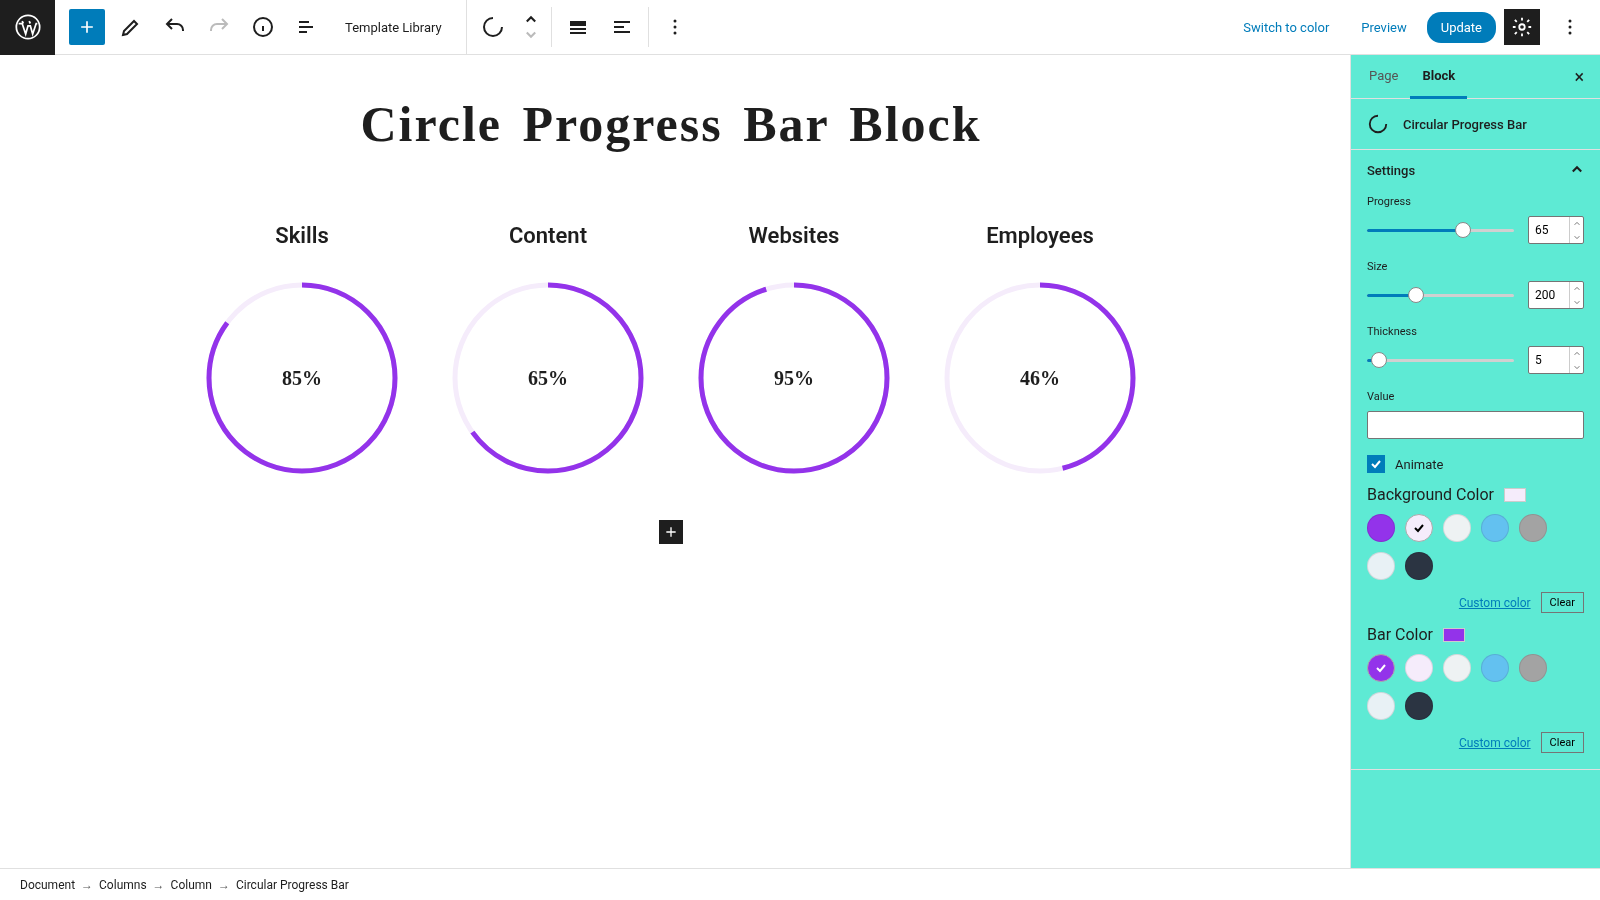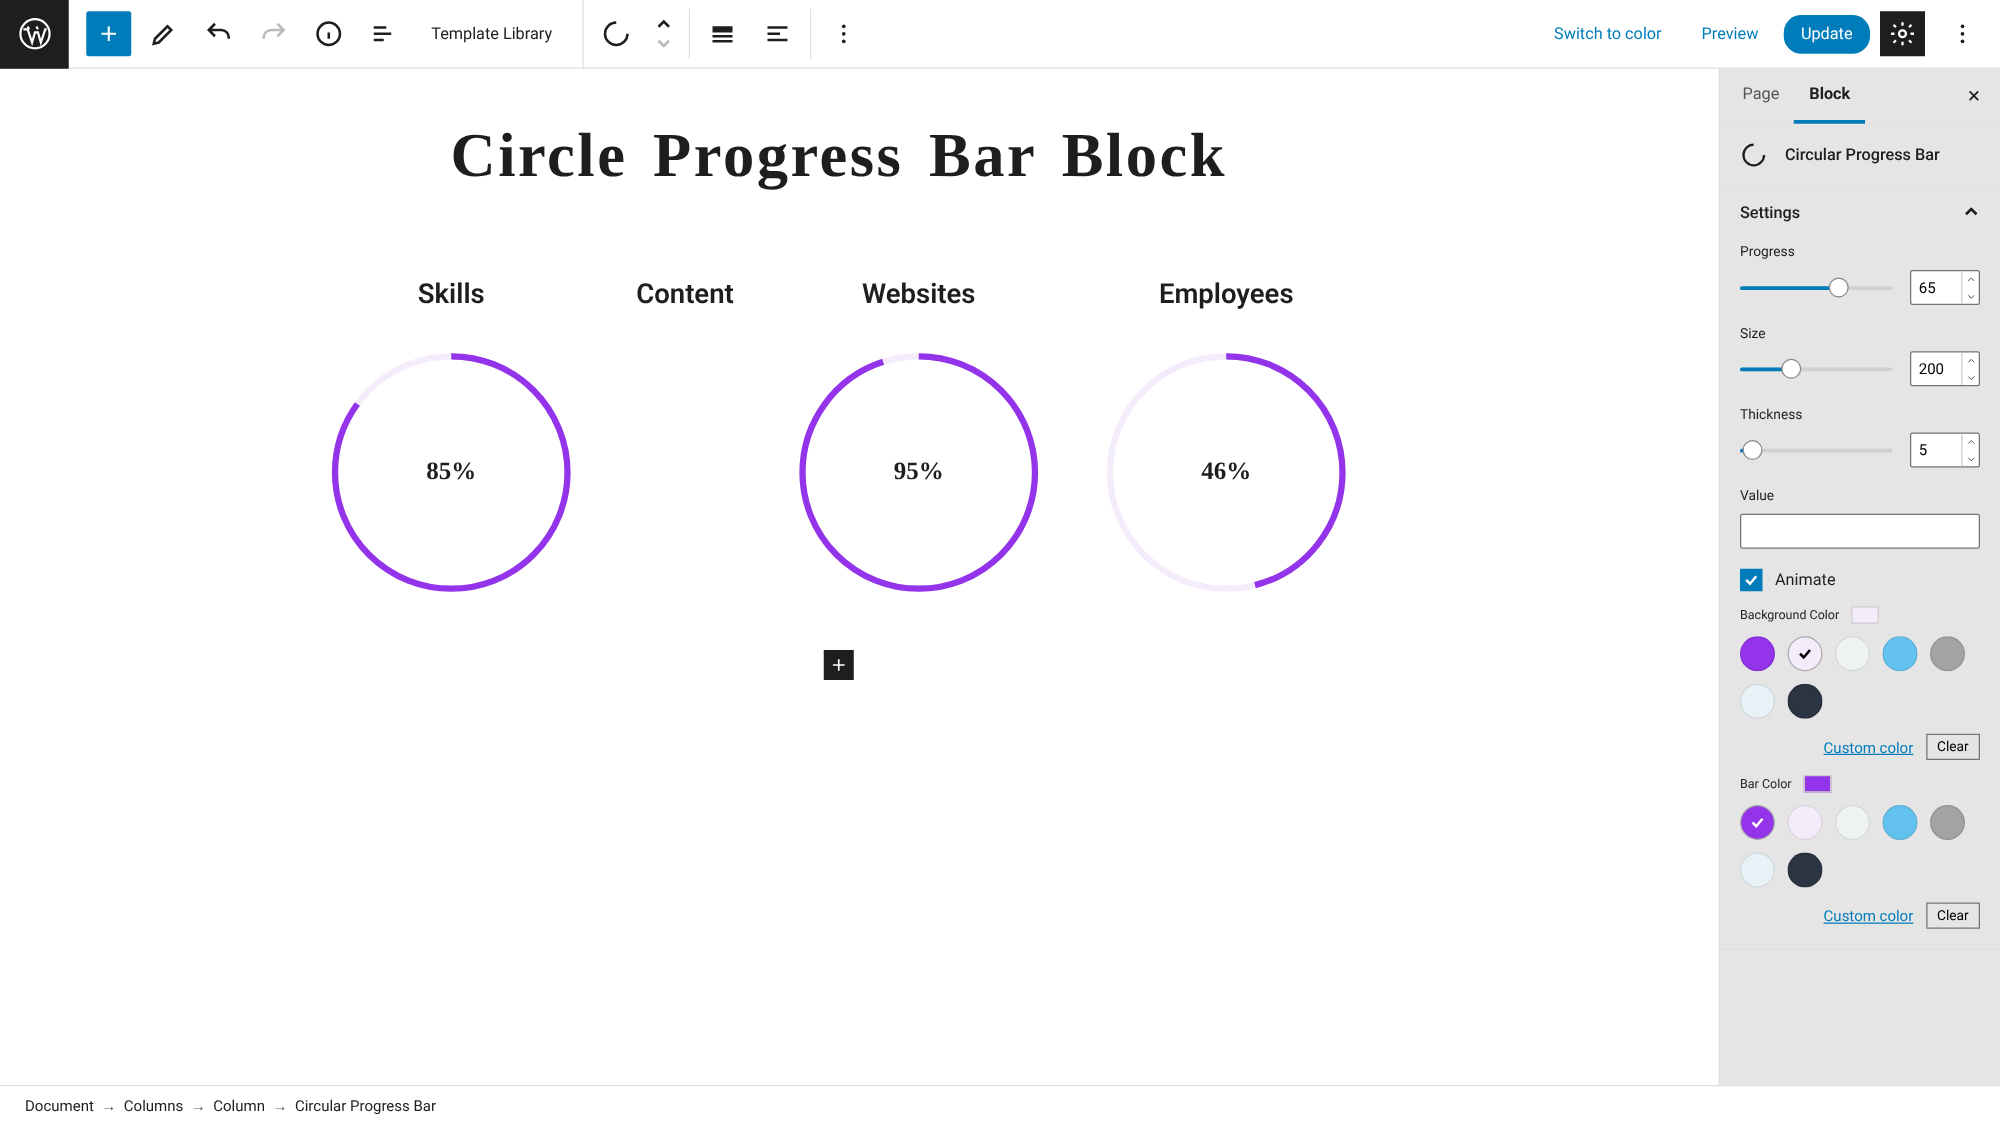--- a/index.html
+++ b/index.html
@@ -27,21 +27,21 @@
 .gear-btn svg { width: 22px; height: 22px; }
 .canvas { position: absolute; top: 55px; left: 0; right: 258px; bottom: 32px; overflow: auto; }
 .page-title { font-family: Georgia, serif; font-size: 50px; font-weight: 600; text-align: center; margin-top: 40px; color: #1e1e1e; letter-spacing: 2px; word-spacing: 6px; }
 .circles-row { display: flex; justify-content: center; gap: 50px; margin-top: 70px; }
 .circle-col { display: flex; flex-direction: column; align-items: center; }
 .circle-label { font-size: 22px; font-weight: 600; color: #1e1e1e; margin-bottom: 32px; }
 .circle-wrap { position: relative; width: 196px; height: 196px; }
 .circle-wrap svg { transform: rotate(-90deg); }
 .circle-pct { position: absolute; top: 50%; left: 50%; transform: translate(-50%, -50%); font-family: Georgia, serif; font-size: 20px; font-weight: 600; }
 .add-block { width: 24px; height: 24px; background: #1e1e1e; color: #fff; display: flex; align-items: center; justify-content: center; margin: 44px auto 0; cursor: pointer; }
-.sidebar { position: absolute; top: 55px; right: 0; bottom: 32px; width: 225px; border-left: 1px solid #e0e0e0; background: #e5e5e5; overflow-y: auto; margin-left: 32px; }
+.sidebar { position: absolute; top: 55px; right: 0; bottom: 32px; width: 250px; border-left: 1px solid #e0e0e0; background: #5eead4; overflow-y: auto; margin-left: 32px; }
 .sb-tabs { display: flex; border-bottom: 1px solid #e0e0e0; height: 44px; align-items: center; padding: 0 6px; }
 .sb-tab { padding: 0 12px; height: 44px; display: flex; align-items: center; font-size: 13px; cursor: pointer; border-bottom: 3px solid transparent; color: #555; }
 .sb-tab.active { border-bottom-color: #007cba; color: #1e1e1e; font-weight: 700; }
 .sb-close { margin-left: auto; cursor: pointer; padding: 6px 10px; font-size: 18px; }
 .sb-block-hdr { display: flex; align-items: center; padding: 14px 16px; border-bottom: 1px solid #e0e0e0; gap: 14px; }
 .sb-block-hdr svg { width: 22px; height: 22px; }
 .sb-block-name { font-size: 13px; font-weight: 500; }
 .sb-section { border-bottom: 1px solid #e0e0e0; }
 .sb-sec-hdr { display: flex; justify-content: space-between; padding: 13px 16px; font-size: 13px; font-weight: 500; cursor: pointer; }
 .sb-sec-body { padding: 4px 16px 16px; }
@@ -54,21 +54,21 @@
 .num-input { width: 56px; height: 28px; border: 1px solid #757575; border-radius: 2px; padding: 0 18px 0 6px; font-size: 12px; position: relative; font-family: inherit; }
 .num-wrap { position: relative; border-radius: 10px; }
 .num-steps { position: absolute; right: 1px; top: 1px; bottom: 1px; width: 14px; display: flex; flex-direction: column; border-left: 1px solid #ccc; }
 .num-step { flex: 1; display: flex; align-items: center; justify-content: center; cursor: pointer; }
 .num-step svg { width: 8px; height: 8px; }
 .text-input { width: 100%; height: 28px; border: 1px solid #757575; border-radius: 2px; padding: 0 8px; font-family: inherit; }
 .chk-row { display: flex; align-items: center; gap: 10px; }
 .chk { width: 18px; height: 18px; background: #007cba; display: flex; align-items: center; justify-content: center; cursor: pointer; }
 .color-sec { margin-top: 12px; }
 .color-hdr { display: flex; align-items: center; gap: 10px; }
-.color-hdr-label { font-size: 10px; }
+.color-hdr-label { font-size: 16px; }
 .color-sw-sm { width: 22px; height: 14px; border: 1px solid #ccc; }
 .color-swatches { display: flex; flex-wrap: wrap; gap: 10px; margin-top: 10px; }
 .color-sw { width: 28px; height: 28px; border-radius: 50%; cursor: pointer; border: 1px solid rgba(0,0,0,0.1); display: flex; align-items: center; justify-content: center; }
 .color-sw.sel { border: 1px solid #aaa; }
 .color-actions { display: flex; justify-content: flex-end; align-items: center; gap: 10px; margin-top: 12px; }
 .custom-link { color: #007cba; text-decoration: underline; font-size: 12px; cursor: pointer; }
 .clear-btn { border: 1px solid #757575; background: transparent; font-size: 11px; padding: 3px 8px; cursor: pointer; font-family: inherit; }
 .breadcrumb { position: absolute; bottom: 0; left: 0; right: 0; height: 32px; border-top: 1px solid #e0e0e0; display: flex; align-items: center; padding: 0 20px; font-size: 12px; gap: 6px; }
 .bc-item { cursor: pointer; }
 .bc-sep { color: #555; }
@@ -183,20 +183,27 @@
     <div class="circle-wrap">
       <svg width="196" height="196">
         <circle cx="98" cy="98" r="93" fill="none" stroke="#f5ecfb" stroke-width="5"></circle>
         <circle cx="98" cy="98" r="93" fill="none" stroke="#9333ea" stroke-width="5" stroke-dasharray="496.68579853254624 584.3362335677015"></circle>
       </svg>
       <div class="circle-pct">85%</div>
     </div>
       </div>
       <div class="circle-col">
     <div class="circle-label">Content</div>
+    <div class="circle-wrap">
+      <svg width="196" height="196">
+        <circle cx="98" cy="98" r="93" fill="none" stroke="#f5ecfb" stroke-width="5"></circle>
+        <circle cx="98" cy="98" r="93" fill="none" stroke="#9333ea" stroke-width="5" stroke-dasharray="379.81855181900596 584.3362335677015"></circle>
+      </svg>
+      <div class="circle-pct">65%</div>
+    </div>
       </div>
       <div class="circle-col">
     <div class="circle-label">Websites</div>
     <div class="circle-wrap">
       <svg width="196" height="196">
         <circle cx="98" cy="98" r="93" fill="none" stroke="#f5ecfb" stroke-width="5"></circle>
         <circle cx="98" cy="98" r="93" fill="none" stroke="#9333ea" stroke-width="5" stroke-dasharray="555.1194218893164 584.3362335677015"></circle>
       </svg>
       <div class="circle-pct">95%</div>
     </div>

